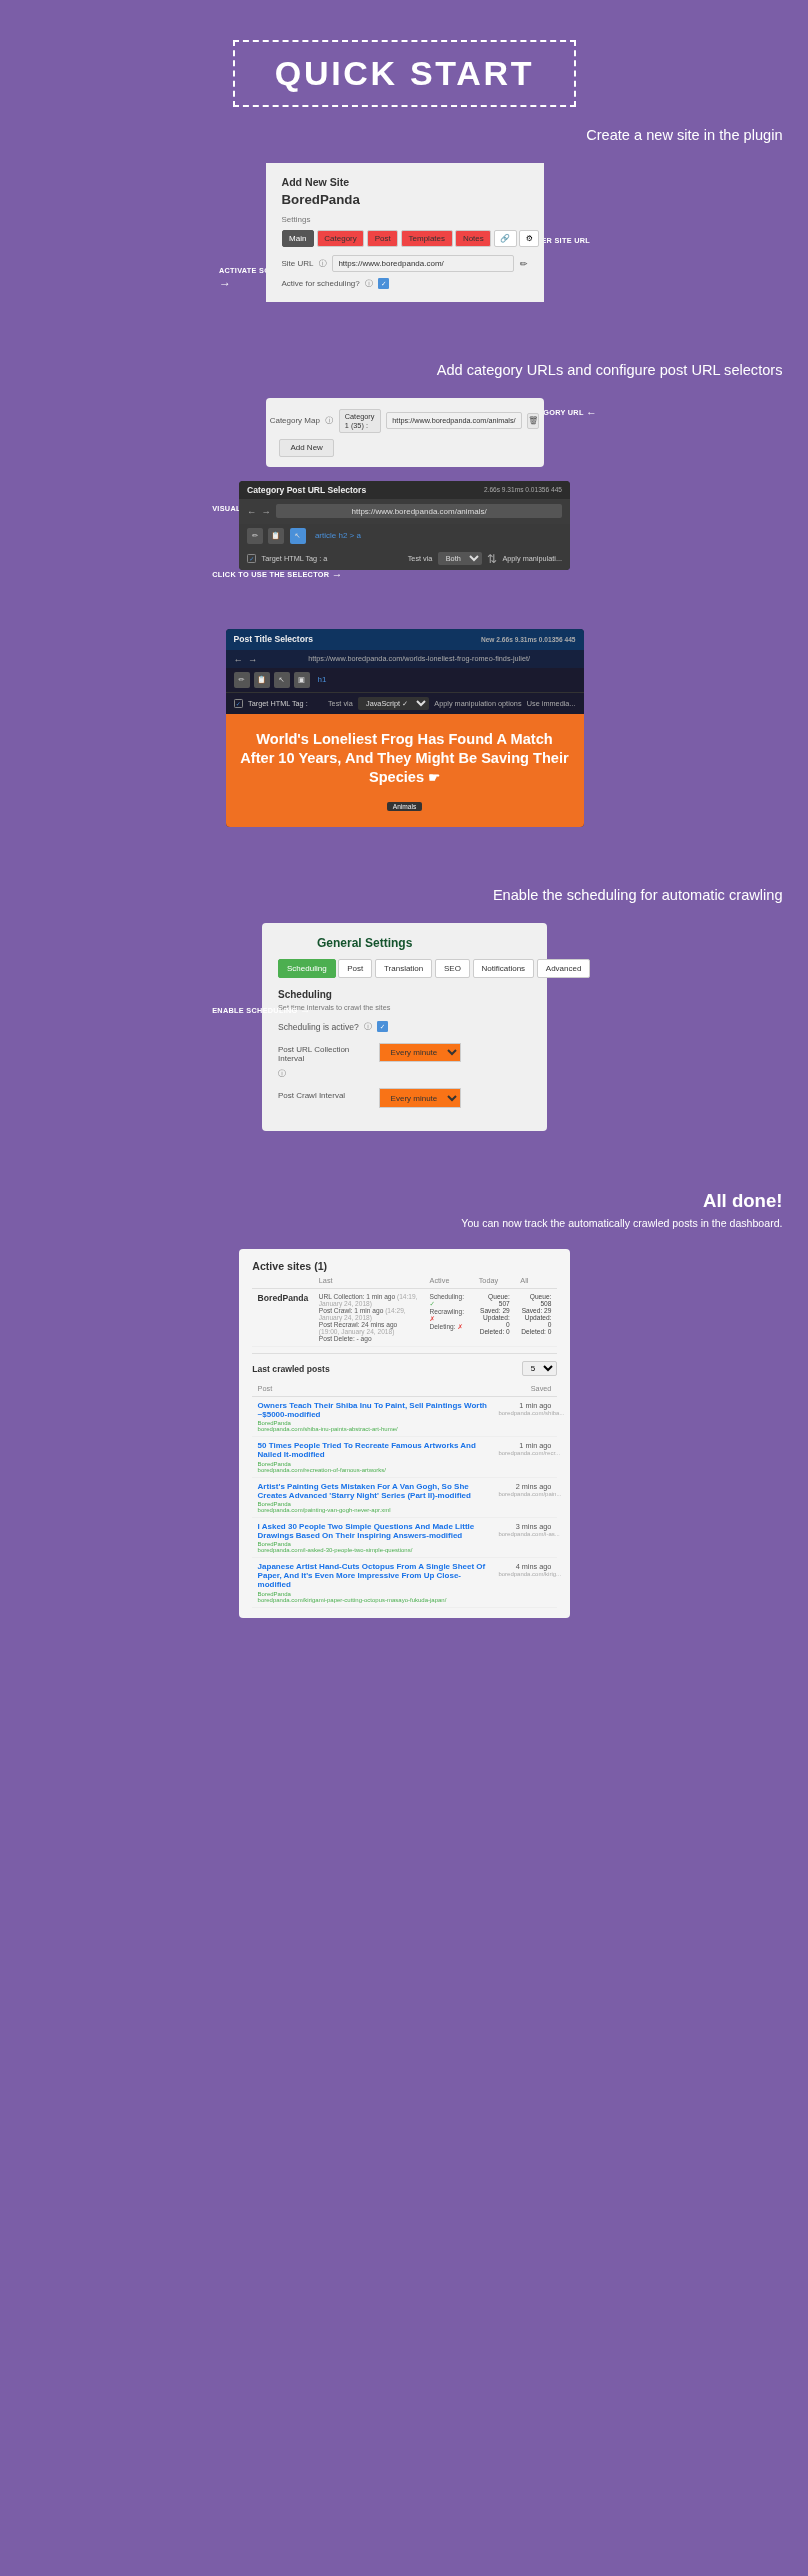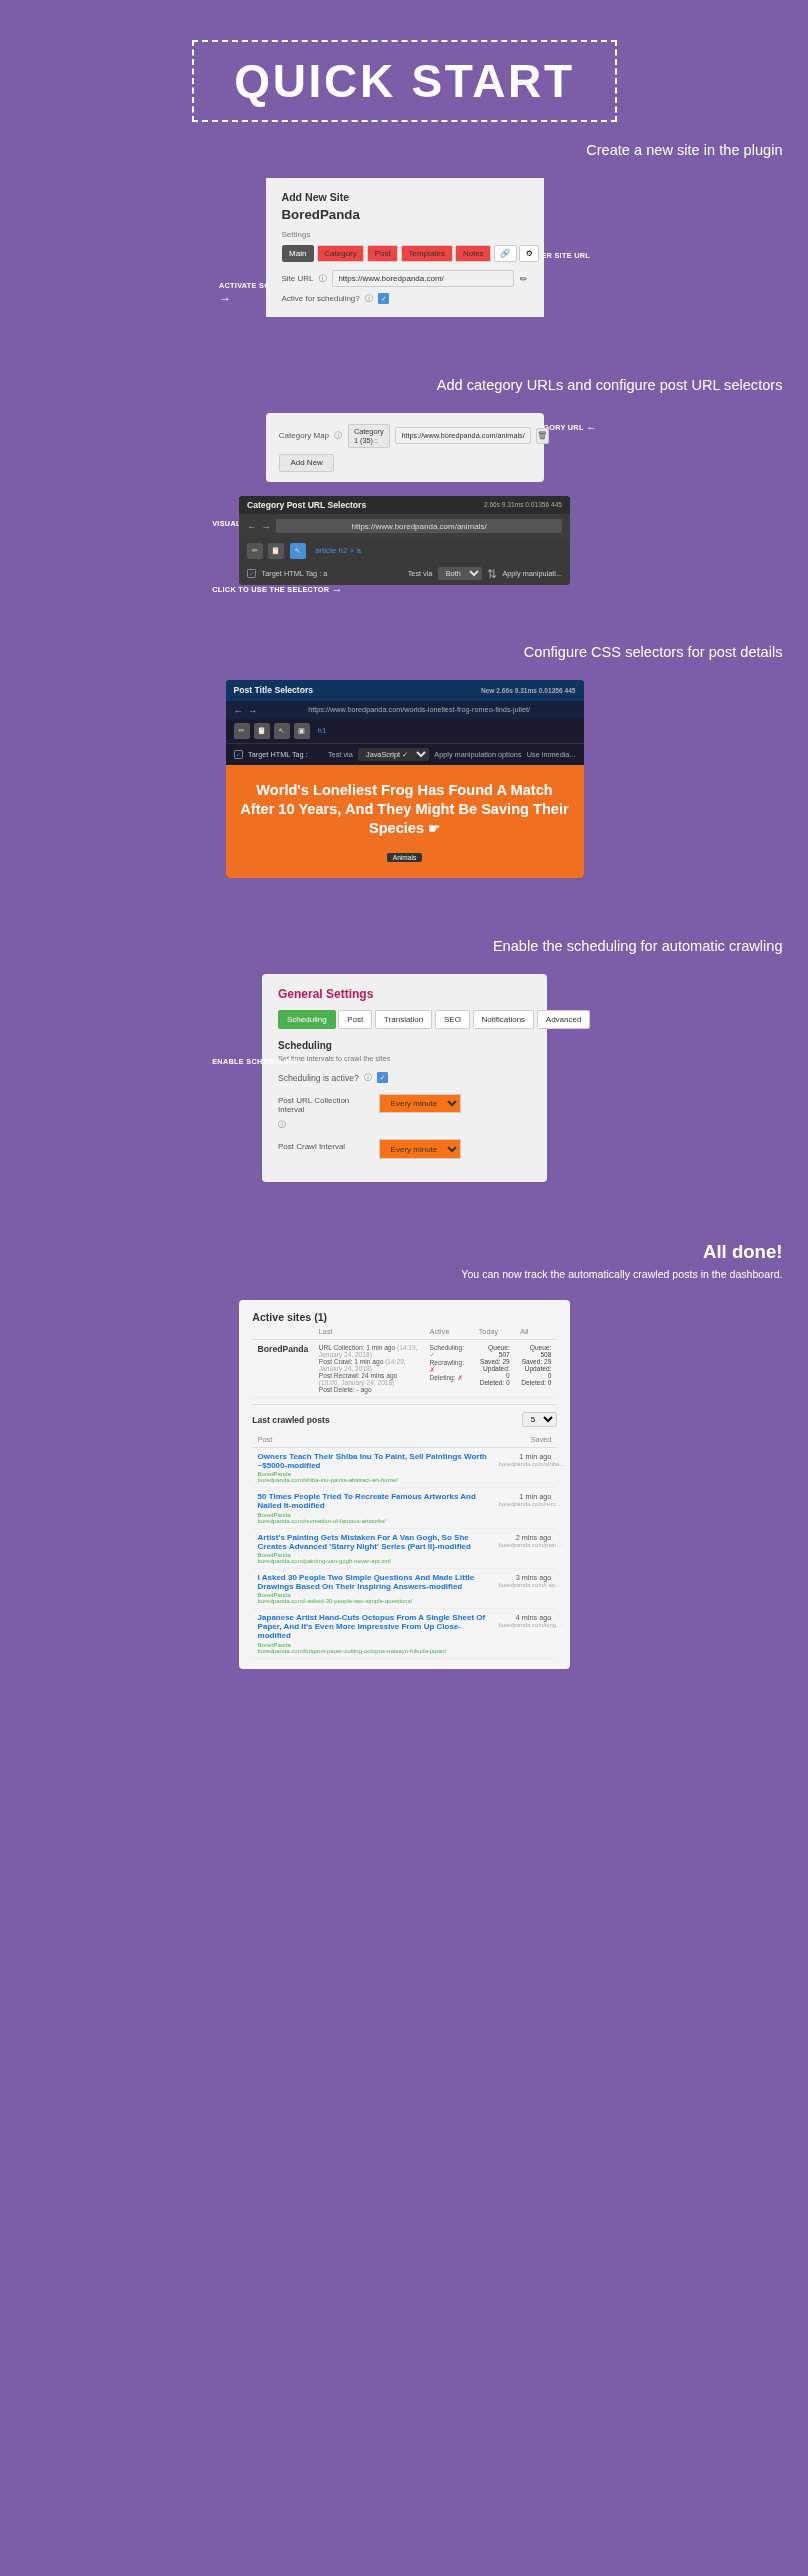--- a/index.html
+++ b/index.html
@@ -17,21 +17,21 @@
       text-align: center;
     }
     .quickstart-title-box {
       border: 2px dashed #ffffff;
       display: inline-block;
       padding: 12px 40px;
       margin-bottom: 20px;
     }
     .quickstart-title {
       color: #ffffff;
-      font-size: 46px;
+      font-size: 34px;
       font-weight: bold;
       letter-spacing: 2.7px;
     }
     .section-desc {
       color: #ffffff;
       font-size: 14.6px;
       margin-bottom: 20px;
       text-align: right;
     }
 
@@ -141,20 +141,21 @@
       max-width: 278px;
       margin: 0 auto 13.3px;
       text-align: left;
       position: relative;
     }
     .category-row {
       display: flex;
       align-items: center;
       gap: 5.3px;
       margin-bottom: 6.6px;
+      justify-content: center;
     }
     .category-label {
       font-size: 8px;
       color: #555;
       white-space: nowrap;
     }
     .category-badge {
       background: #e8e8e8;
       border: 0.7px solid #ccc;
       border-radius: 2px;
@@ -384,22 +385,23 @@
       background: #f0f0f0;
       border-radius: 4px;
       padding: 13.3px 16px;
       max-width: 285px;
       margin: 0 auto;
       text-align: left;
     }
     .settings-title {
       font-size: 12px;
       font-weight: bold;
-      color: #be185d;
+      color: #14532d;
       margin-bottom: 9.3px;
+      margin-left: 39px;
     }
     .settings-tabs {
       display: flex;
       gap: 2.7px;
       margin-bottom: 10.6px;
     }
     .stab {
       padding: 4px 8px;
       font-size: 8px;
       border: 0.7px solid #ccc;
@@ -710,21 +712,20 @@
           <option>Both</option>
         </select>
         <span style="font-size:12px;color:#aaa;">⇅</span>
         <span>Apply manipulati...</span>
       </div>
     </div>
   </div>
 </div>
 
 <div class="section-wrapper section-white-bg">
-  <div class="section-desc">Configure CSS selectors for post details</div>
 
   <div style="max-width:371px; margin: 0 auto;">
     <div class="browser-dark">
       <div class="dark-title-row">
         <span>Post Title Selectors</span>
         <span class="dark-stats">New  2.66s  9.31ms  0.01356  445</span>
       </div>
       <div class="dark-url-row">
         <span style="color:#aaa;font-size:9.3px;">←</span>
         <span style="color:#aaa;font-size:9.3px;">→</span>

